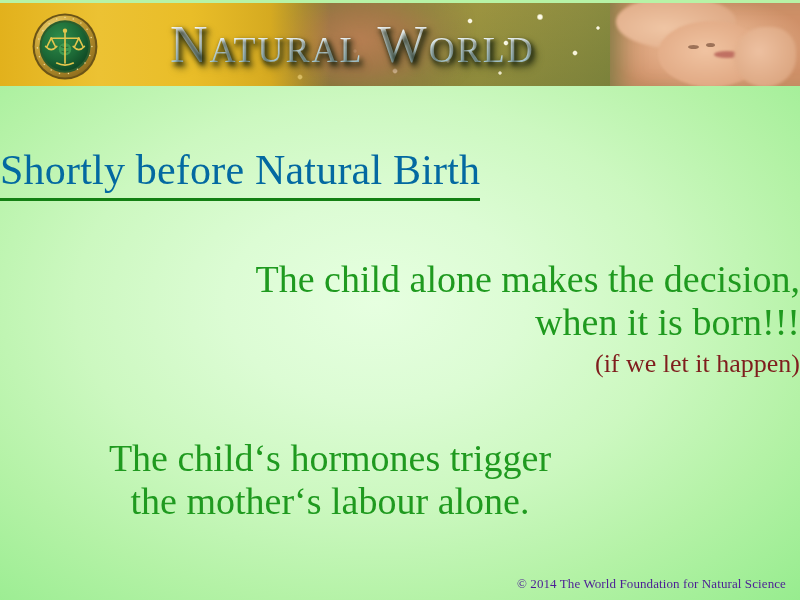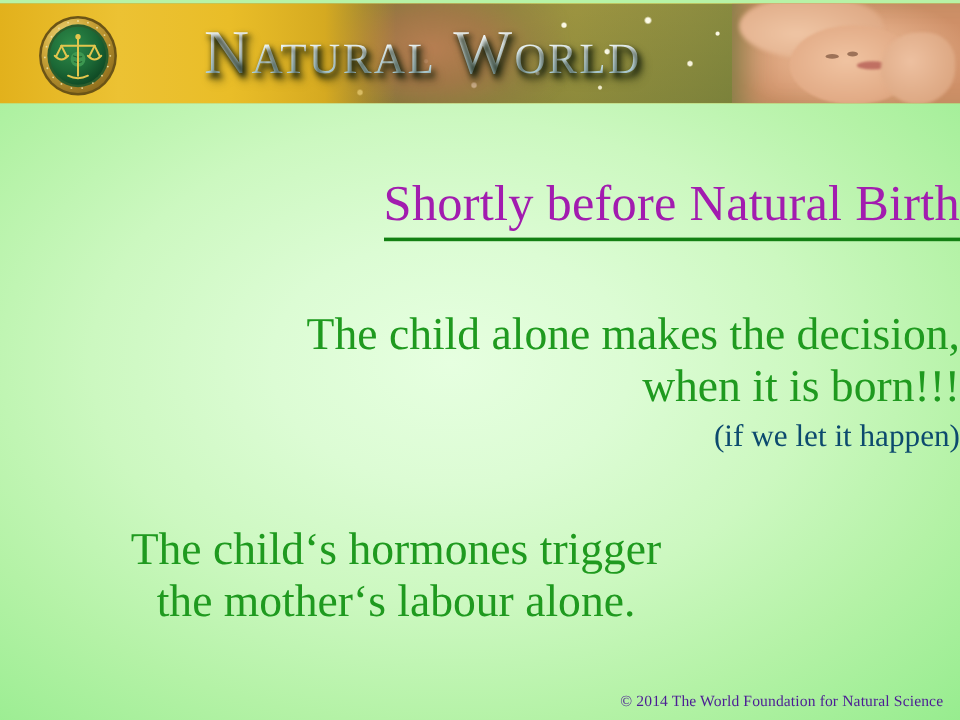--- a/index.html
+++ b/index.html
@@ -209,23 +209,23 @@
     text-shadow: 2px 3px 4px rgba(25,35,15,0.85);
     filter: drop-shadow(2px 3px 3px rgba(20,30,10,0.75));
   }
 
   
   .slide-title {
     position: absolute;
     left: 0;
     top: 146px;
     width: 800px;
-    text-align: right;
+    text-align: left;
     font-size: 42px;
-    color: #a21caf;
+    color: #0369a1;
     letter-spacing: 0.2px;
   }
   .slide-title u {
     text-decoration: none;
     border-bottom: 3px solid #138013;
     padding-bottom: 5px;
   }
 
   .block-1 {
     position: absolute;
@@ -236,21 +236,21 @@
     color: #1f9a1f;
   }
   .line-big {
     font-size: 38px;
     line-height: 1.14;
     color: #1f9a1f;
   }
   .line-small {
     font-size: 26px;
     line-height: 1.25;
-    color: #0c4a6e;
+    color: #7f1d1d;
     margin-top: 3px;
   }
 
   .block-2 {
     position: absolute;
     left: 0;
     top: 437px;
     width: 660px;
     text-align: center;
     color: #1f9a1f;

